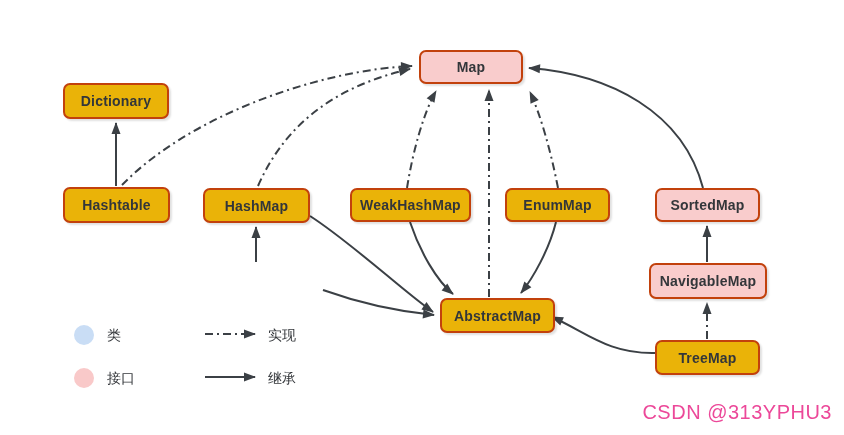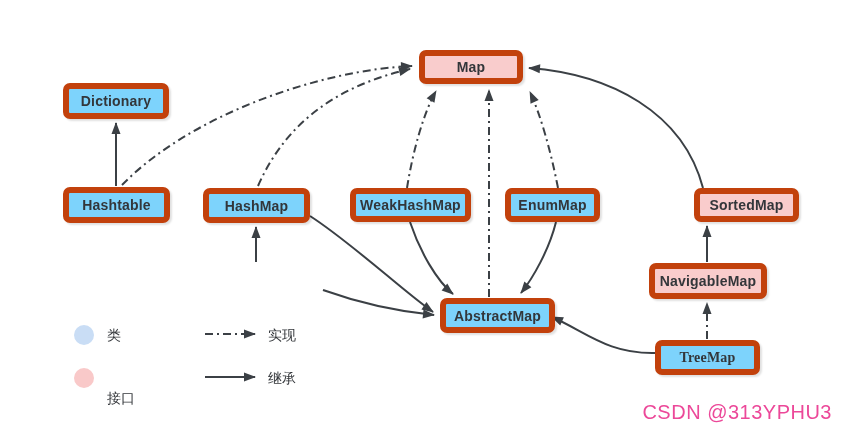--- a/index.html
+++ b/index.html
@@ -8,27 +8,27 @@
     width:844px;height:435px;
     background:#ffffff;
     font-family:"Liberation Sans","DejaVu Sans",sans-serif;
     overflow:hidden;
   }
   .edges{position:absolute;left:0;top:0;width:844px;height:435px;}
   .node{
     position:absolute;
     box-sizing:border-box;
     display:flex;align-items:center;justify-content:center;
-    border:6px solid #c2410c;
+    border:2px solid #c2410c;
     border-radius:7px;
     font-size:14px;font-weight:bold;color:#33363a;
     box-shadow:2px 2px 2px rgba(0,0,0,0.12);
     letter-spacing:0.2px;
   }
-  .node.class{background:#7dd3fc;}
+  .node.class{background:#eab308;}
   .node.interface{background:#f9cccc;}
   .legend-dot{
     position:absolute;width:20px;height:20px;border-radius:50%;
   }
   .legend-dot.class{background:#c9ddf5;}
   .legend-dot.interface{background:#f9c9c9;}
   .legend-label{
     position:absolute;height:20px;line-height:20px;
     font-size:14px;color:#33363a;
   }
@@ -70,30 +70,30 @@
         <path d="M707,339 L707,303" marker-end="url(#arrow)"></path>
       </g>
     </g>
   </svg>
 
   <div class="node interface" style="left:419px;top:50px;width:104px;height:34px;">Map</div>
   <div class="node class" style="left:63px;top:83px;width:106px;height:36px;">Dictionary</div>
   <div class="node class" style="left:63px;top:187px;width:107px;height:36px;">Hashtable</div>
   <div class="node class" style="left:203px;top:188px;width:107px;height:35px;">HashMap</div>
   <div class="node class" style="left:350px;top:188px;width:121px;height:34px;">WeakHashMap</div>
-  <div class="node class" style="left:505px;top:188px;width:95px;height:34px;">EnumMap</div>
-  <div class="node interface" style="left:655px;top:188px;width:105px;height:34px;margin-left:39px;">SortedMap</div>
+  <div class="node class" style="left:505px;top:188px;width:105px;height:34px;">EnumMap</div>
+  <div class="node interface" style="left:655px;top:188px;width:105px;height:34px;">SortedMap</div>
   <div class="node interface" style="left:649px;top:263px;width:118px;height:36px;">NavigableMap</div>
   <div class="node class" style="left:440px;top:298px;width:115px;height:35px;">AbstractMap</div>
-  <div class="node class" style="left:655px;top:340px;width:105px;height:35px;font-family:Liberation Serif, serif;">TreeMap</div>
+  <div class="node class" style="left:655px;top:340px;width:105px;height:35px;">TreeMap</div>
 
   <div class="legend-dot class" style="left:74px;top:325px;"></div>
   <div class="legend-label" style="left:107px;top:325px;">类</div>
   <div class="legend-dot interface" style="left:74px;top:368px;"></div>
-  <div class="legend-label" style="left:107px;top:368px;margin-top:20px;">接口</div>
+  <div class="legend-label" style="left:107px;top:368px;">接口</div>
 
   <svg class="legend-arrow" style="left:203px;top:324px;" width="60" height="20" viewBox="0 0 60 20">
     <defs>
       <marker id="arrow-l1" markerUnits="userSpaceOnUse" markerWidth="14" markerHeight="12" refX="12" refY="6" orient="auto">
         <path d="M1,1.5 L13,6 L1,10.5 Z" fill="#3b4045"></path>
       </marker>
     </defs>
     <path d="M2,10 L52,10" fill="none" stroke="#3b4045" stroke-width="2" stroke-dasharray="8 4 2 4" marker-end="url(#arrow-l1)"></path>
   </svg>
   <div class="legend-label" style="left:268px;top:325px;">实现</div>

